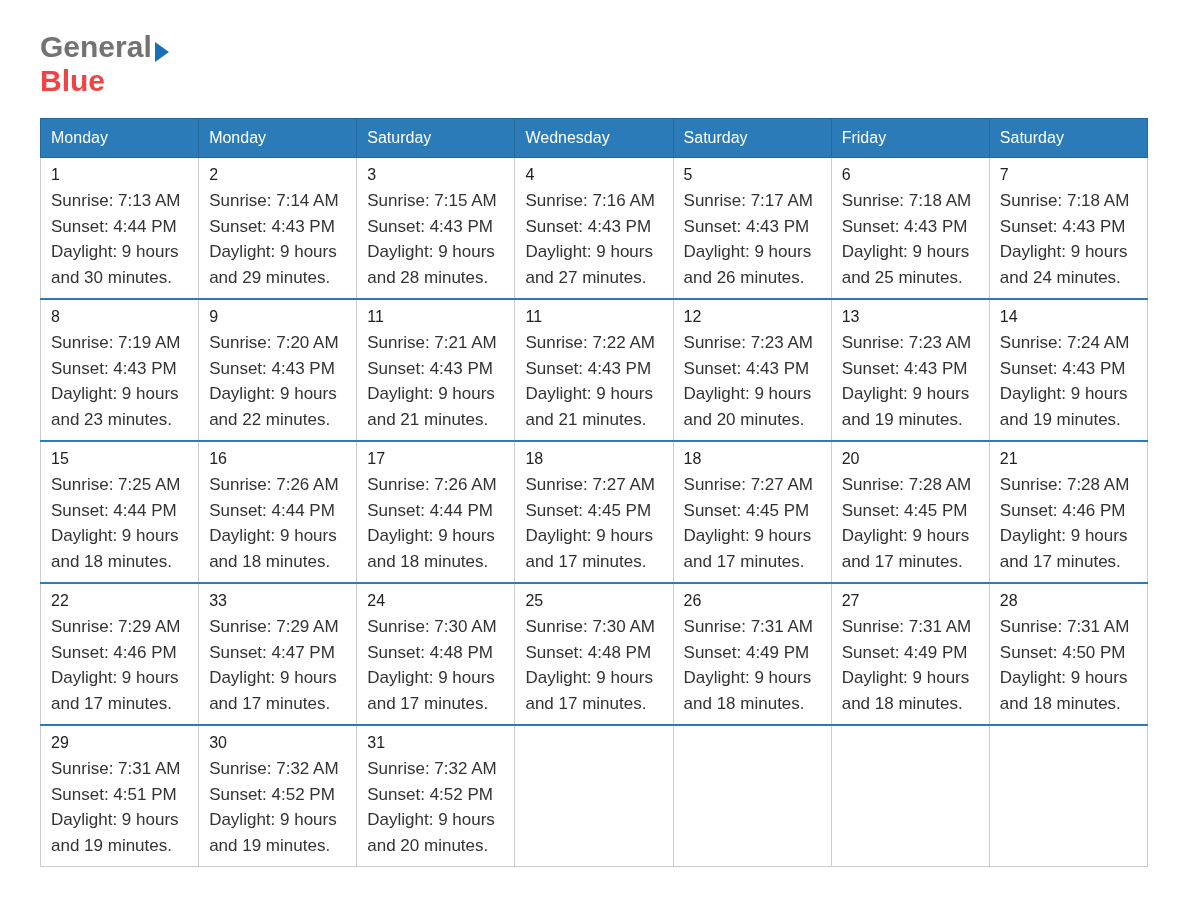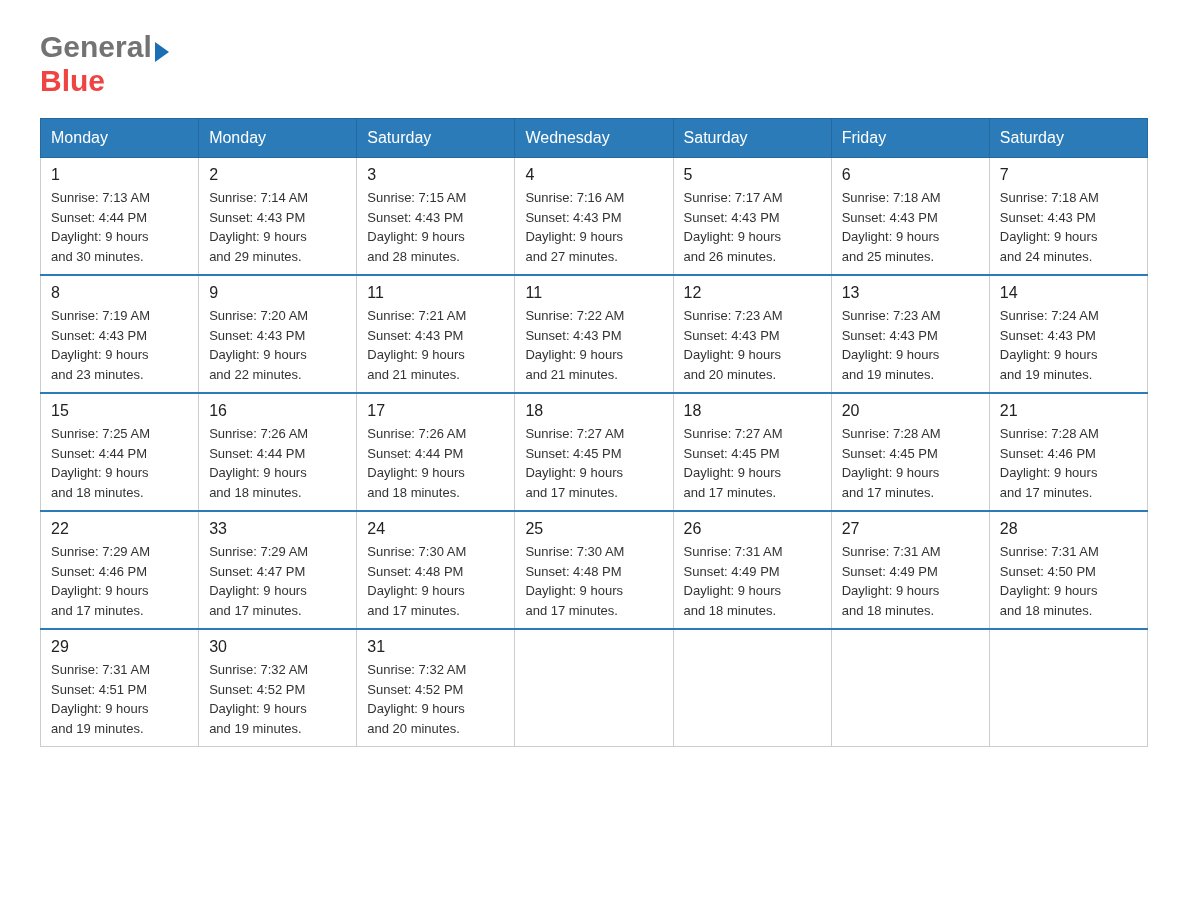--- a/index.html
+++ b/index.html
@@ -57,21 +57,21 @@
       color: #333;
     }
     .day-number {
       font-size: 16px;
       font-weight: normal;
       color: #222;
       display: block;
       margin-bottom: 4px;
     }
     .day-info {
-      font-size: 13px;
+      font-size: 17px;
       color: #333;
       line-height: 1.5;
     }
     .row-divider td {
       border-top: 2px solid #2b7bb9;
     }
     tr:first-child td {
       border-top: 1px solid #ccc;
     }
   </style>

